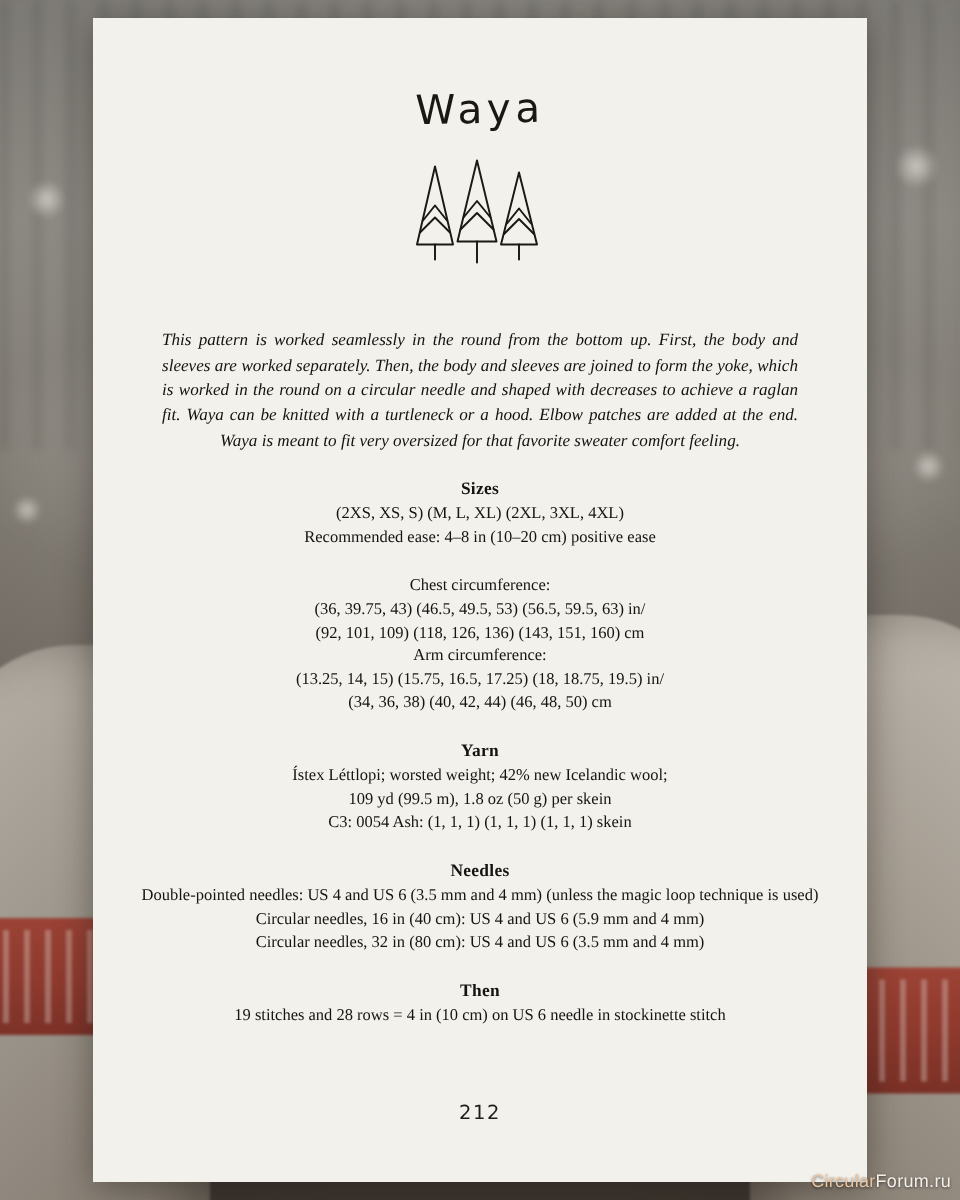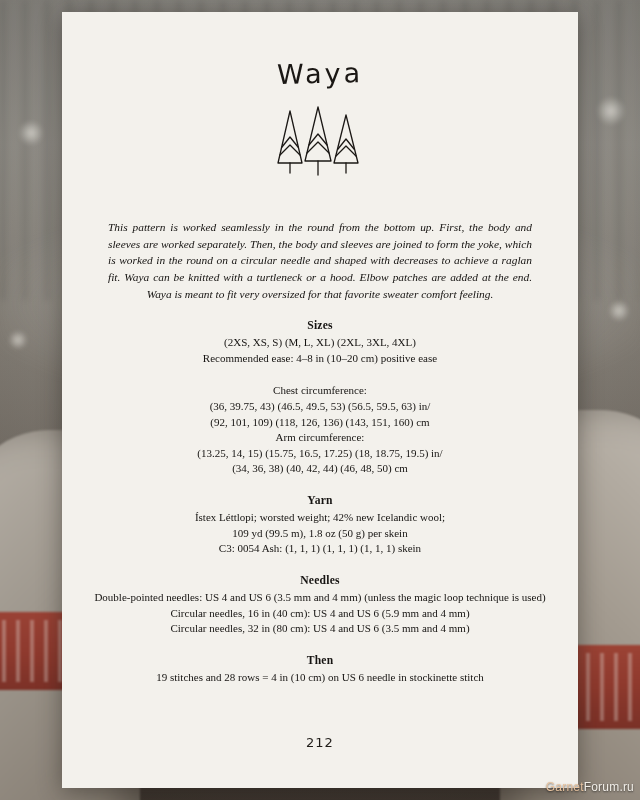--- a/index.html
+++ b/index.html
@@ -260,14 +260,14 @@
     <div class="sec">
       <h2>Then</h2>
       <p>19 stitches and 28 rows = 4 in (10 cm) on US 6 needle in stockinette stitch</p>
     </div>
 
     <div class="page-number">212</div>
   </div>
 </div>
 
 <div class="watermark">
-  <span class="accent">Garnet</span><span>Forum.ru</span>
+  <span class="accent">Circular</span><span>Forum.ru</span>
 </div>
 
 </body></html>

